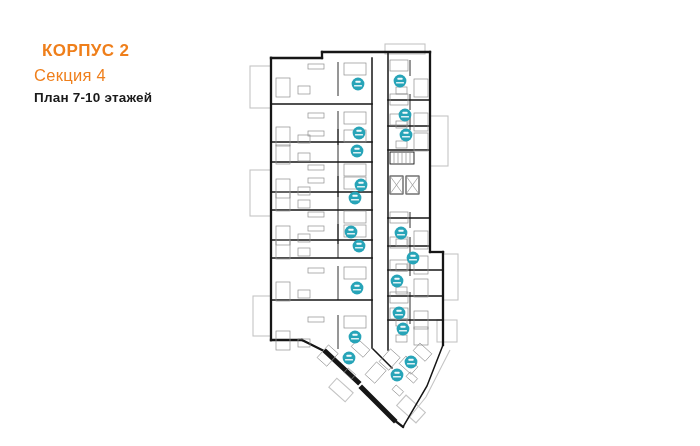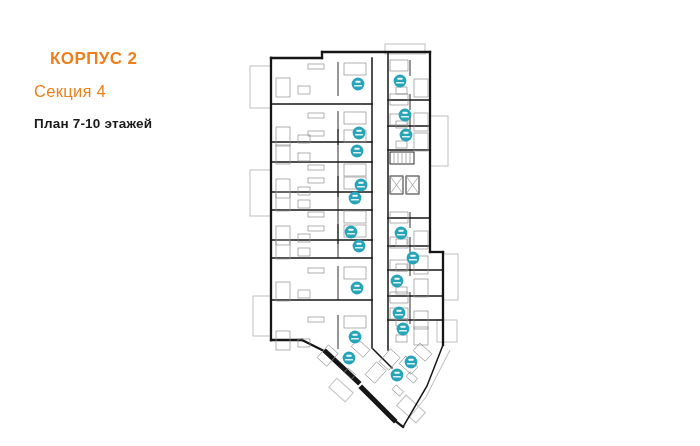--- a/index.html
+++ b/index.html
@@ -7,23 +7,23 @@
     --heading:#1A1A1A;
     --marker:#27A4B8;
     --wall:#161616;
     --partition:#8F8F8F;
     --balcony:#C5C5C5;
   }
   html,body{margin:0;padding:0;background:#fff;}
   body{font-family:"Liberation Sans", sans-serif;}
   .canvas{position:relative;width:700px;height:446px;background:#ffffff;overflow:hidden;}
   header.plan-header{position:absolute;left:34px;top:34px;line-height:1;}
-  .t-building{margin:16px;color:var(--accent);font-size:17px;font-weight:700;letter-spacing:.4px;}
+  .t-building{margin:8px;color:var(--accent);font-size:17px;font-weight:700;letter-spacing:.4px;}
   .t-section{margin:6px 0 0 0;color:var(--accent);font-size:16.5px;font-weight:400;letter-spacing:.3px;}
-  .t-floors{margin:17px 0 0 0;color:var(--heading);font-size:13.5px;font-weight:700;letter-spacing:.2px;}
+  .t-floors{margin:7px 0 0 0;color:var(--heading);font-size:13.5px;font-weight:700;letter-spacing:.2px;}
   svg{position:absolute;left:0;top:0;}
   .wall{stroke:var(--wall);stroke-width:2.3;fill:none;stroke-linecap:square;}
   .wall-thick{stroke:var(--wall);stroke-width:5;fill:none;stroke-linecap:square;}
   .part{stroke:var(--wall);stroke-width:1.5;fill:none;stroke-linecap:square;}
   .hair{stroke:var(--wall);stroke-width:.9;fill:none;}
   .thin{stroke:var(--partition);stroke-width:.7;fill:none;}
   .balc{stroke:var(--balcony);stroke-width:1.1;fill:none;}
 </style>
 </head>
 <body>

